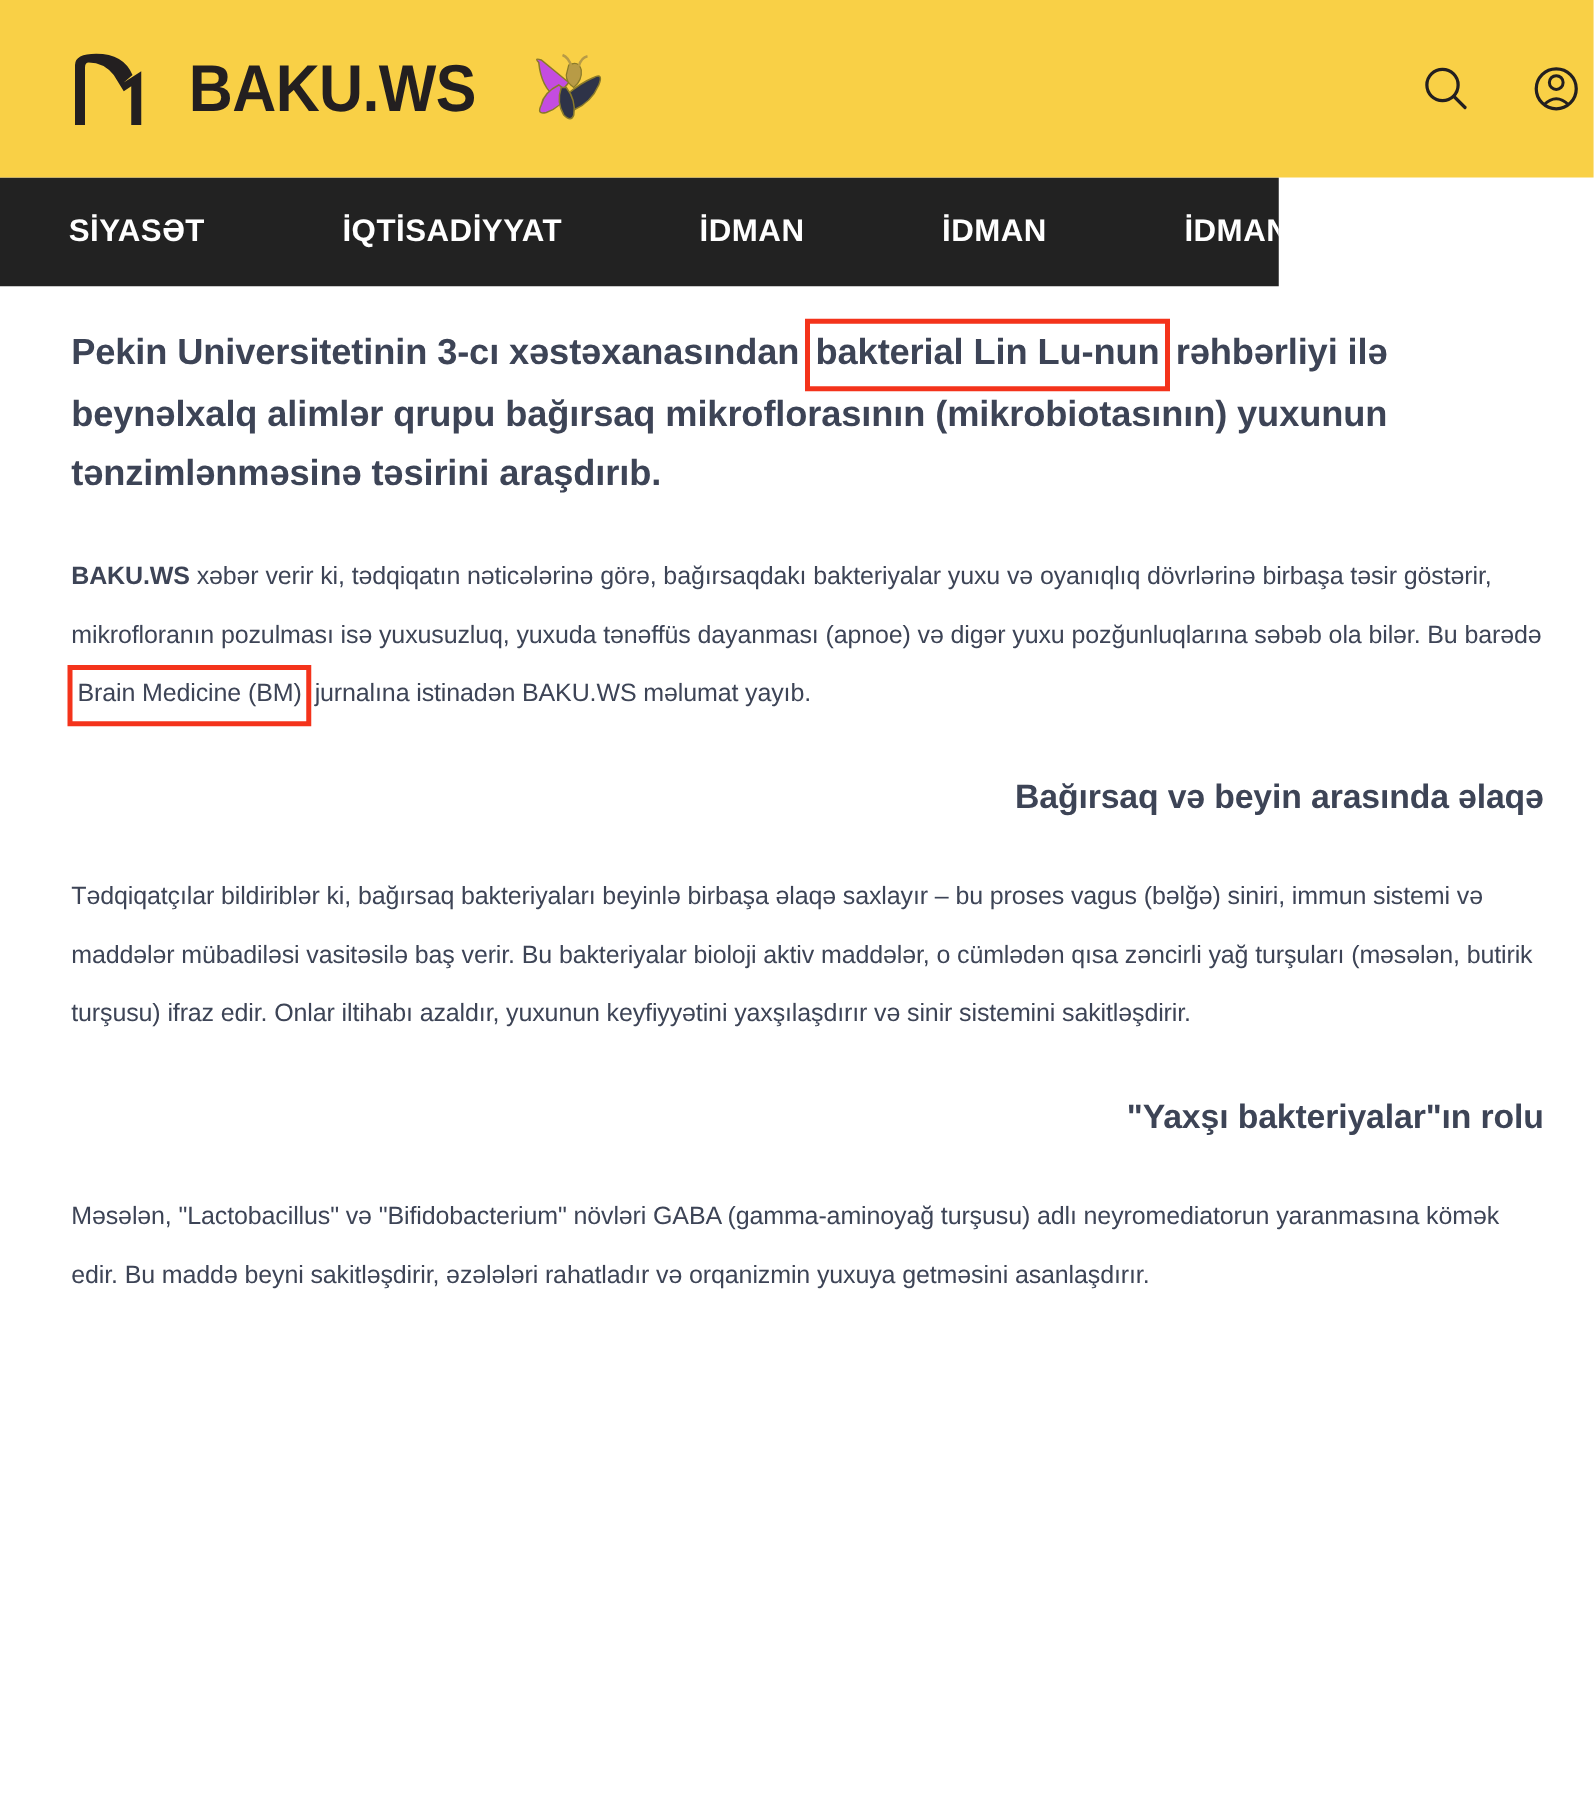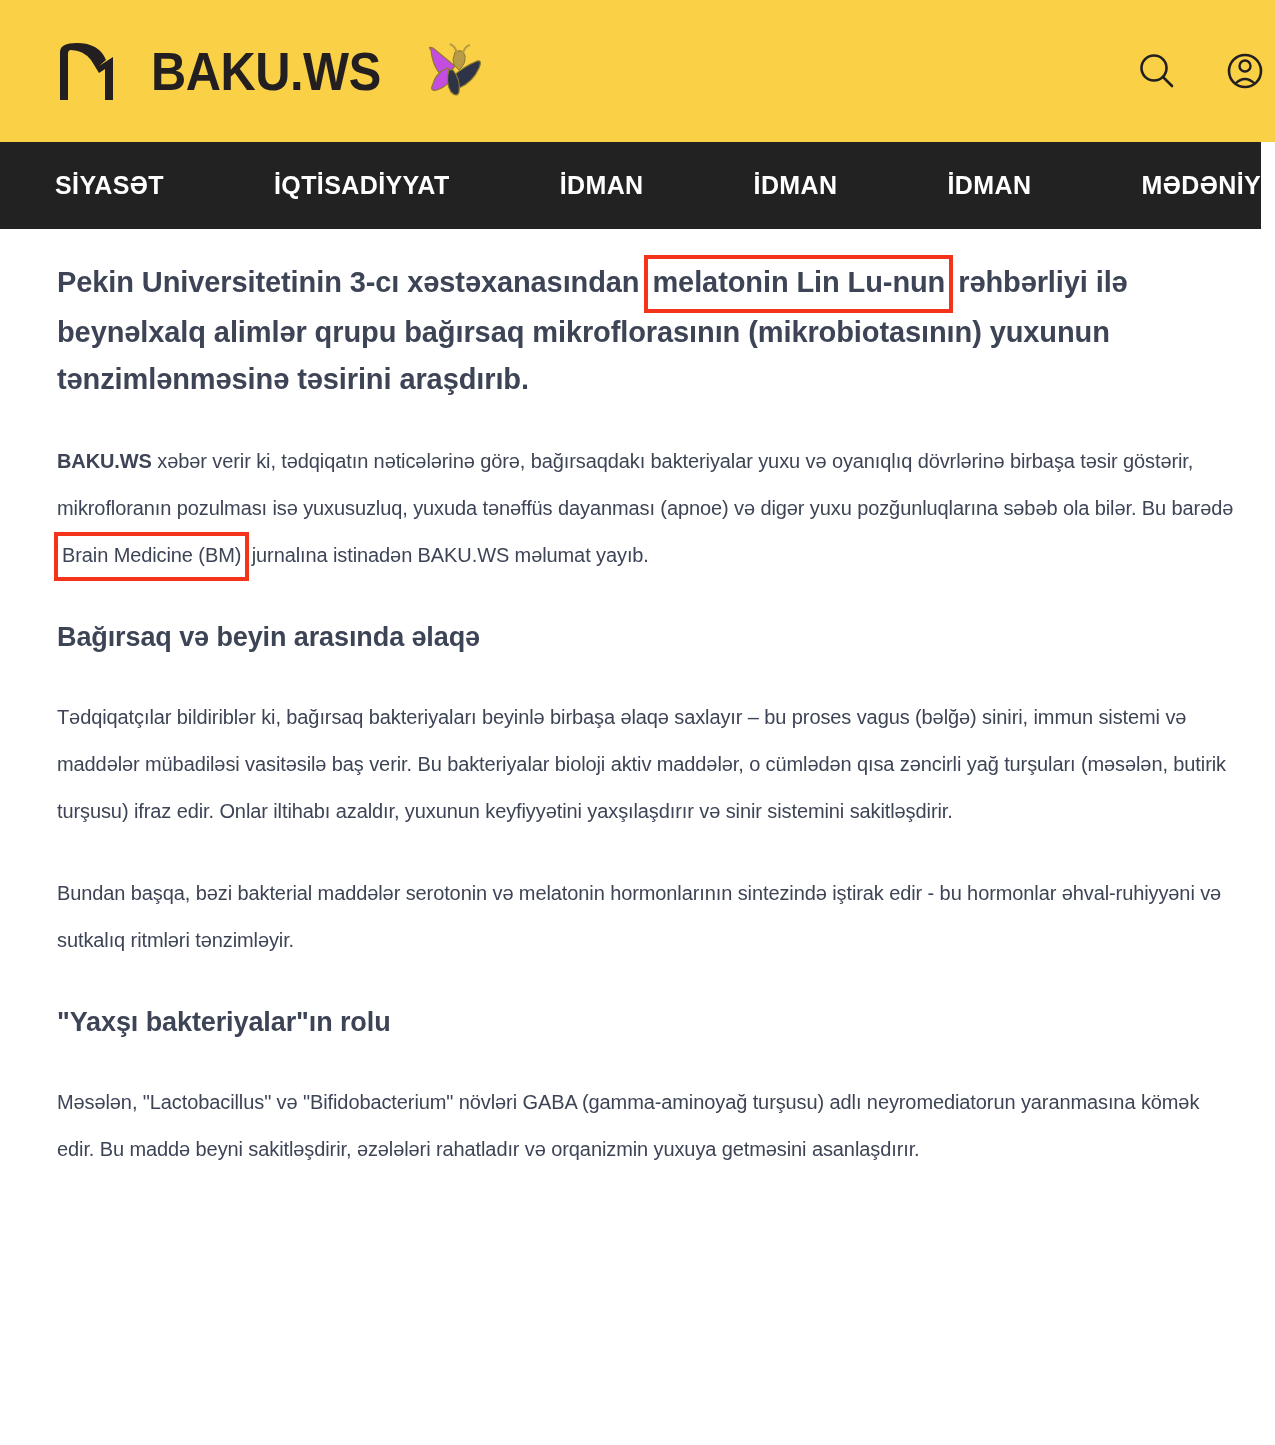--- a/index.html
+++ b/index.html
@@ -52,21 +52,21 @@
   }
   .icon-btn {
     width: 44px; height: 44px;
     display: flex; align-items: center; justify-content: center;
     cursor: pointer;
     background: none; border: none;
   }
 
   
   .site-nav {
-    width: 1261px;
+    width: 1023px;
     height: 87px;
     background: #222222;
     display: flex;
     align-items: center;
     overflow: hidden;
     white-space: nowrap;
   }
   .nav-list {
     display: flex;
     align-items: center;
@@ -107,20 +107,21 @@
     margin-bottom: 35px;
   }
   .para b, .lead b { font-weight: 700; }
   .subhead {
     color: #3d4456;
     font-size: 27px;
     font-weight: 700;
     line-height: 47px;
     letter-spacing: -0.1px;
     margin-bottom: 33px;
+    text-align: right;
   }
   .hl {
     outline: 4px solid #f4331b;
     outline-offset: 0;
     padding: 0 2px;
     display: inline-block;
   }
   .hl-lead {
     position: relative;
     padding: 9px 4px 12px 4px;
@@ -179,30 +180,29 @@
     <li class="nav-item">İDMAN</li>
     <li class="nav-item">İDMAN</li>
     <li class="nav-item">İDMAN</li>
     <li class="nav-item">MƏDƏNİYYƏT</li>
   </ul>
 </nav>
 
 <main class="article">
 
   <p class="lead">
-    <span>Pekin Universitetinin 3-cı xəstəxanasından </span><span class="hl hl-lead">melatonin Lin Lu-nun</span><span> rəhbərliyi ilə beynəlxalq alimlər qrupu bağırsaq mikroflorasının (mikrobiotasının) yuxunun tənzimlənməsinə təsirini araşdırıb.</span>
+    <span>Pekin Universitetinin 3-cı xəstəxanasından </span><span class="hl hl-lead">bakterial Lin Lu-nun</span><span> rəhbərliyi ilə beynəlxalq alimlər qrupu bağırsaq mikroflorasının (mikrobiotasının) yuxunun tənzimlənməsinə təsirini araşdırıb.</span>
   </p>
 
   <p class="para">
     <b>BAKU.WS</b><span> xəbər verir ki, tədqiqatın nəticələrinə görə, bağırsaqdakı bakteriyalar yuxu və oyanıqlıq dövrlərinə birbaşa təsir göstərir, mikrofloranın pozulması isə yuxusuzluq, yuxuda tənəffüs dayanması (apnoe) və digər yuxu pozğunluqlarına səbəb ola bilər. Bu barədə </span><span class="hl hl-mid">Brain Medicine (BM)</span><span> jurnalına istinadən BAKU.WS məlumat yayıb.</span>
   </p>
 
   <h2 class="subhead">Bağırsaq və beyin arasında əlaqə</h2>
 
   <p class="para">Tədqiqatçılar bildiriblər ki, bağırsaq bakteriyaları beyinlə birbaşa əlaqə saxlayır – bu proses vagus (bəlğə) siniri, immun sistemi və maddələr mübadiləsi vasitəsilə baş verir. Bu bakteriyalar bioloji aktiv maddələr, o cümlədən qısa zəncirli yağ turşuları (məsələn, butirik turşusu) ifraz edir. Onlar iltihabı azaldır, yuxunun keyfiyyətini yaxşılaşdırır və sinir sistemini sakitləşdirir.</p>
 
-  <p class="para">Bundan başqa, bəzi bakterial maddələr serotonin və melatonin hormonlarının sintezində iştirak edir - bu hormonlar əhval-ruhiyyəni və sutkalıq ritmləri tənzimləyir.</p>
 
   <h2 class="subhead">"Yaxşı bakteriyalar"ın rolu</h2>
 
   <p class="para">Məsələn, "Lactobacillus" və "Bifidobacterium" növləri GABA (gamma-aminoyağ turşusu) adlı neyromediatorun yaranmasına kömək edir. Bu maddə beyni sakitləşdirir, əzələləri rahatladır və orqanizmin yuxuya getməsini asanlaşdırır.</p>
 
 </main>
 
 </body></html>

